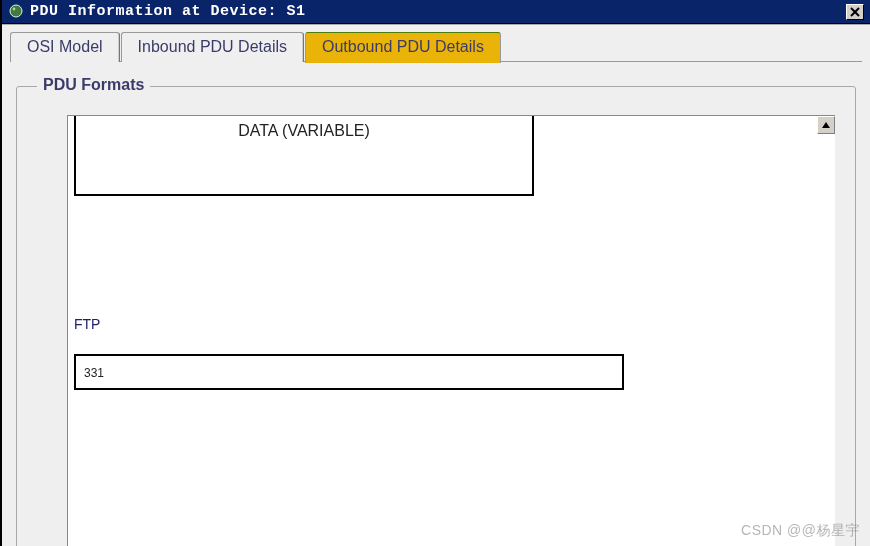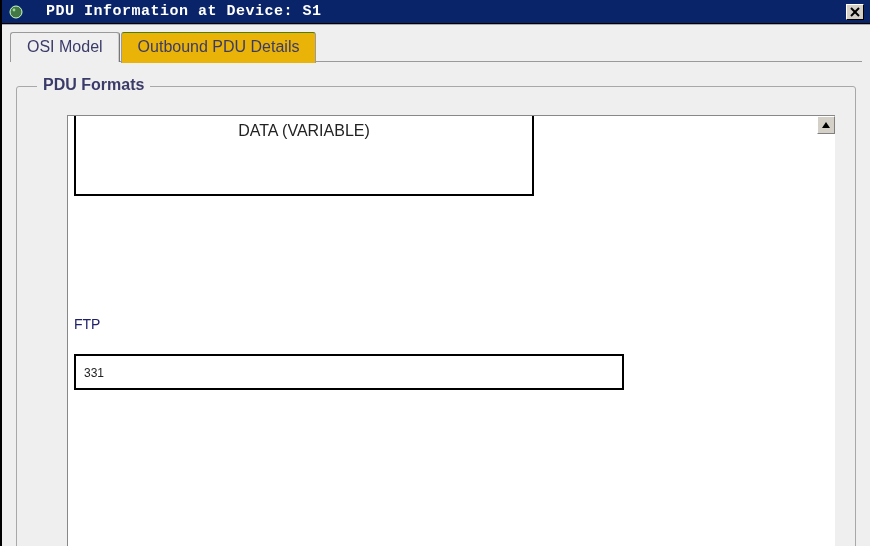--- a/index.html
+++ b/index.html
@@ -24,22 +24,22 @@
     height: 24px;
     display: flex;
     align-items: center;
     padding: 0 6px;
     color: #ffffff;
     justify-content: space-between;
     border-bottom: 1px solid #000;
   }
   .titlebar-left {
     display: flex;
-    align-items: center;
-    gap: 22px;
+    align-items: flex-start;
+    gap: 6px;
   }
   .app-icon {
     width: 16px; height: 16px;
     display: flex; align-items: center; justify-content: center;
   }
   .title-text {
     font-family: "Courier New", monospace;
     font-size: 15px;
     font-weight: bold;
     letter-spacing: 0.5px;
@@ -207,20 +207,21 @@
         <line x1="1" y1="1" x2="9" y2="9" stroke="#000" stroke-width="2"></line>
         <line x1="9" y1="1" x2="1" y2="9" stroke="#000" stroke-width="2"></line>
       </svg>
     </div>
   </div>
 
   <div class="client">
 
     <div class="tabs">
       <div class="tab inactive">OSI Model</div>
+      <div class="tab inactive">Inbound PDU Details</div>
       <div class="tab active">Outbound PDU Details</div>
     </div>
     <div class="tab-underline"></div>
 
     <div class="fieldset">
       <div class="legend-wrap">PDU Formats</div>
 
       <div class="scroll-area">
         <div class="scroll-up">
           <svg width="8" height="6" viewBox="0 0 8 6">
@@ -234,14 +235,15 @@
           <div class="ftp-label">FTP</div>
 
           <div class="ftp-table">
             <div class="ftp-row">331</div>
           </div>
 
         </div>
       </div>
     </div>
 
+    <div class="watermark">CSDN @@杨星宇</div>
   </div>
 </div>
 
 </body></html>

